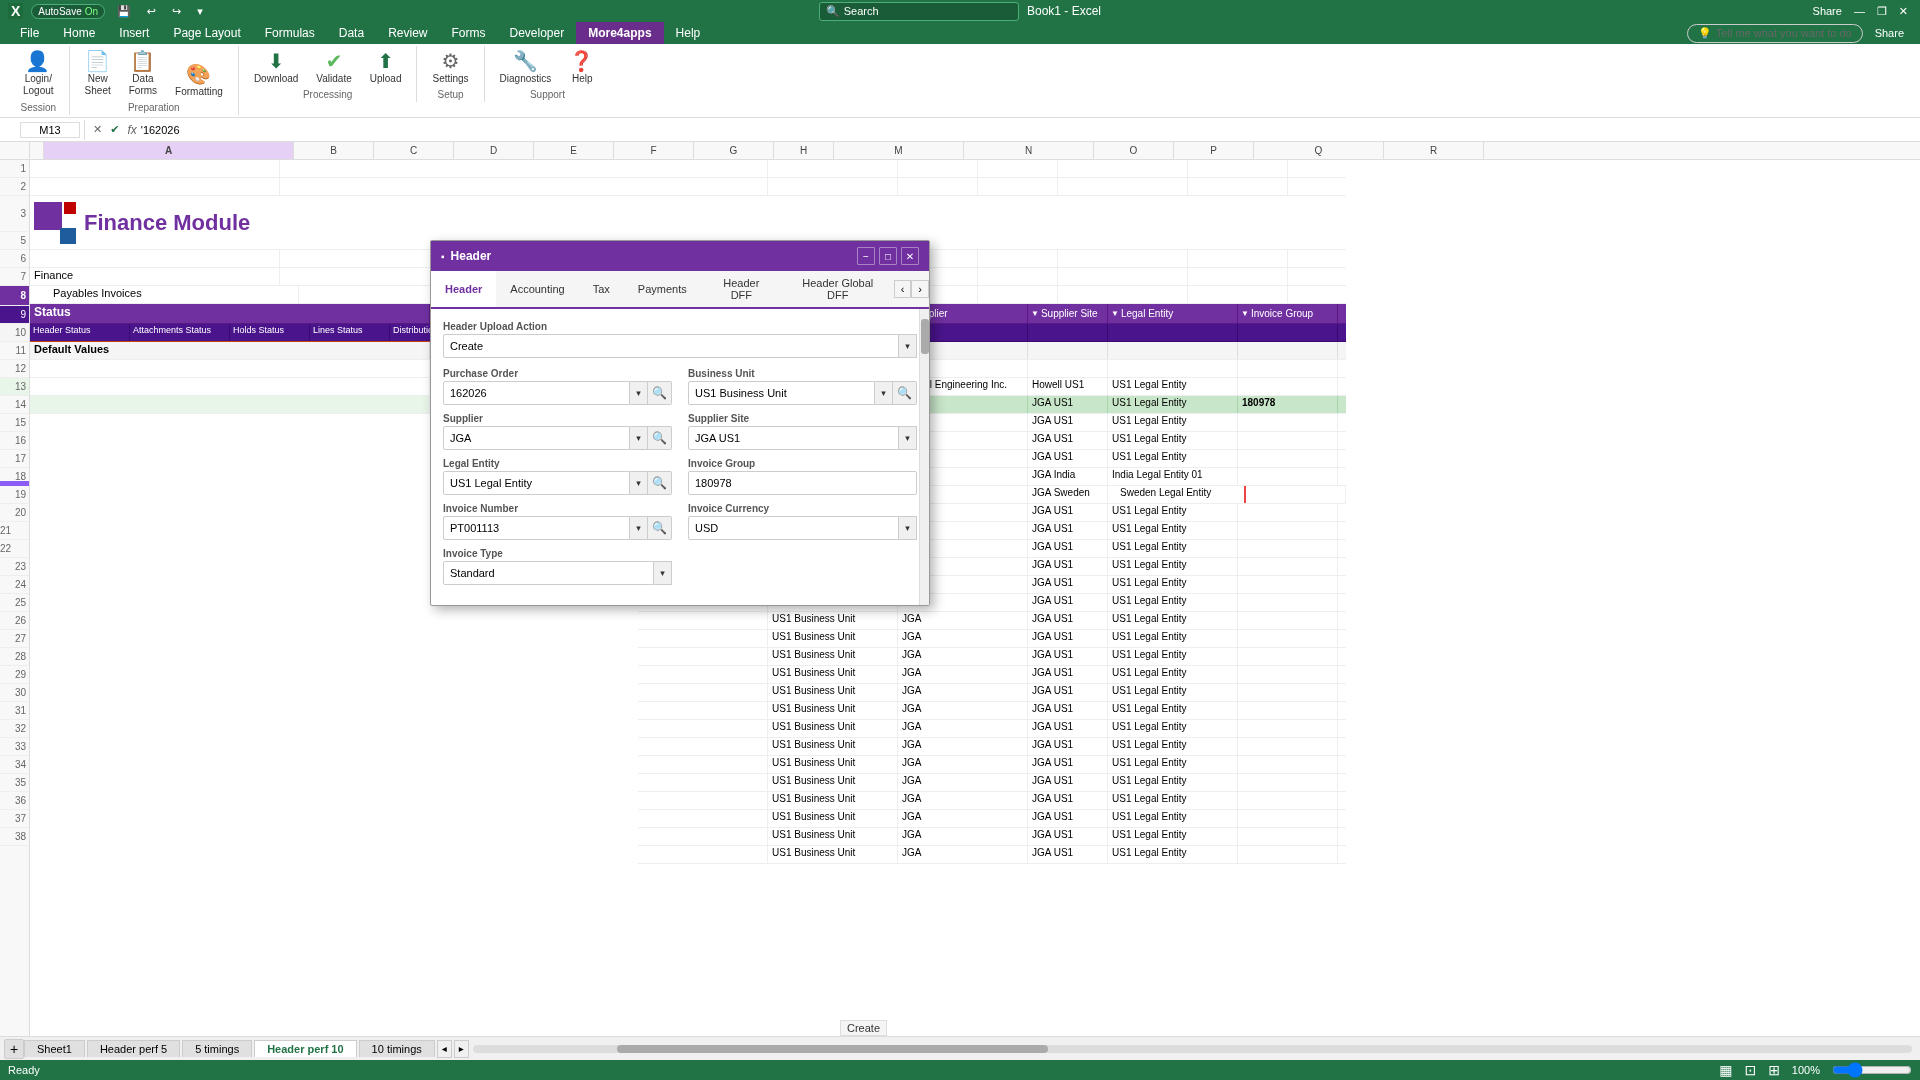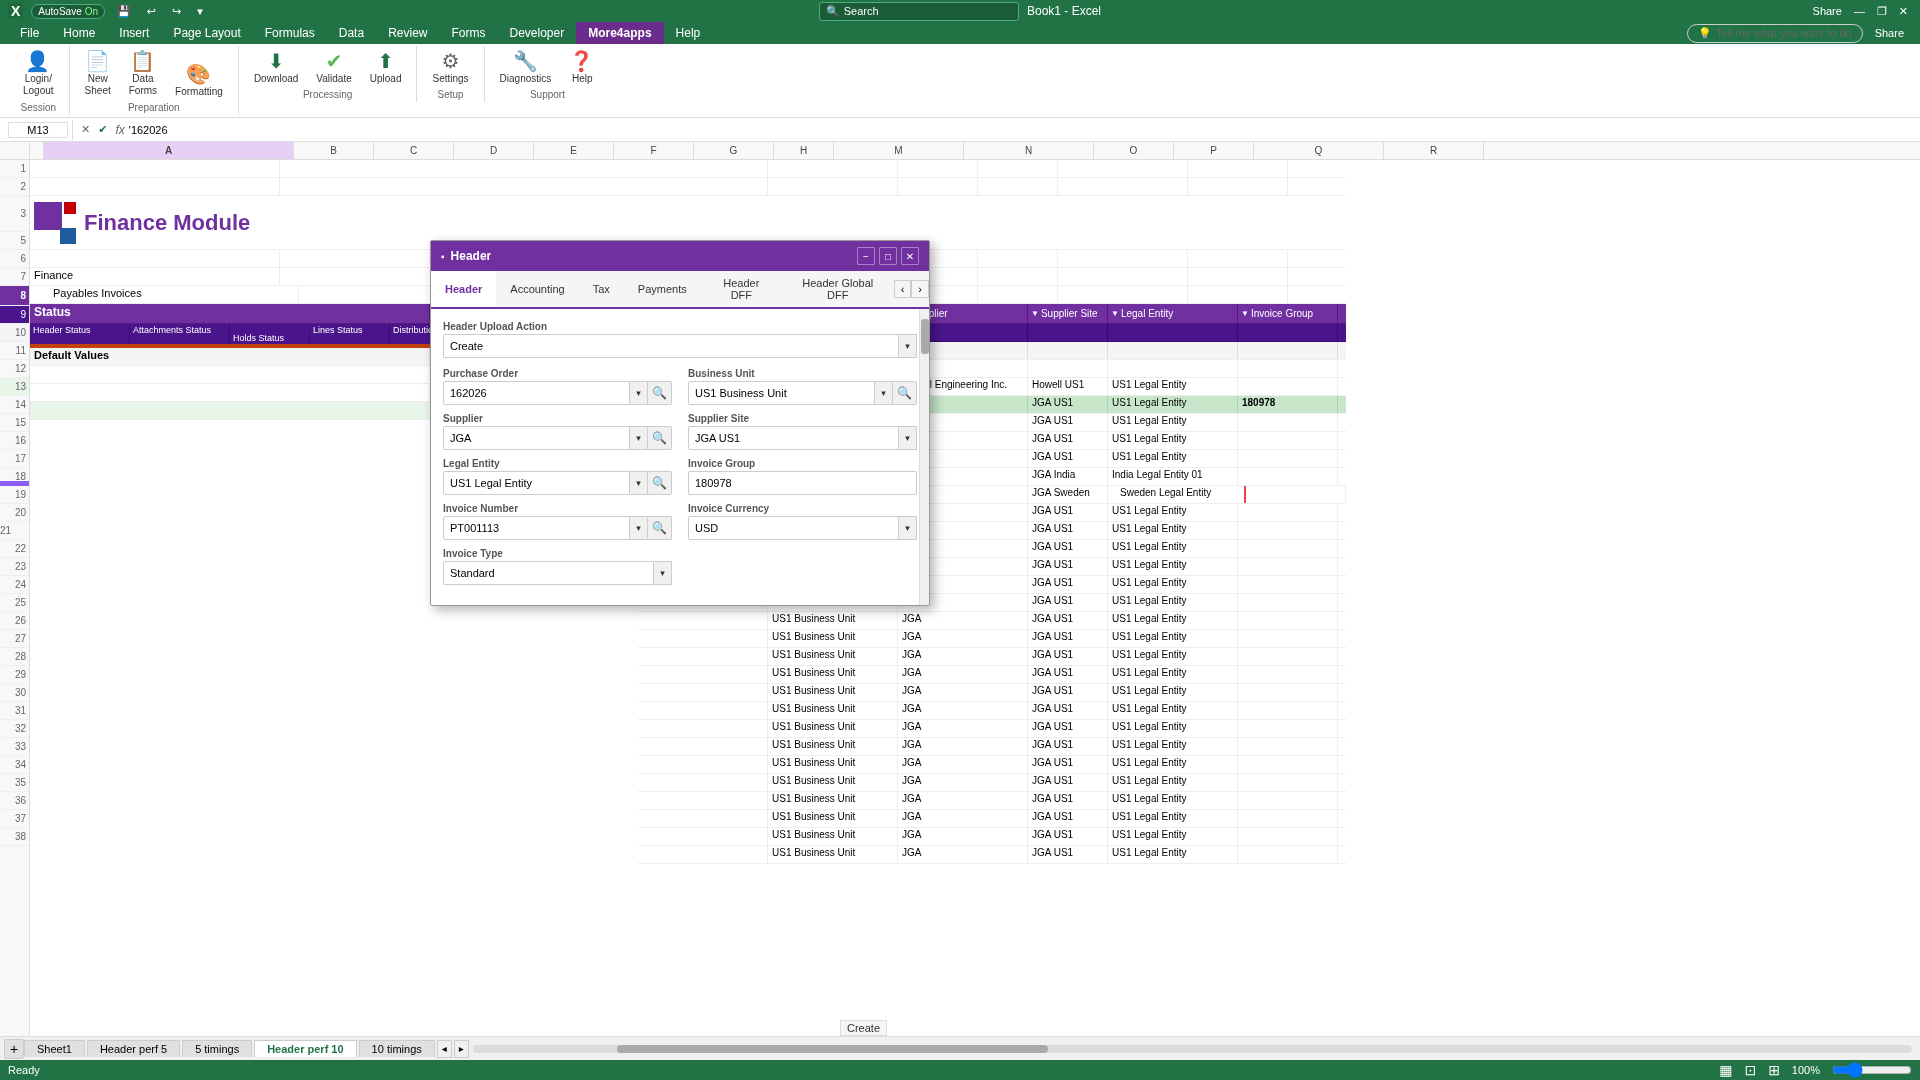--- a/index.html
+++ b/index.html
@@ -115,21 +115,21 @@
     .ribbon-btn.diagnostics-btn .ribbon-btn-icon { color: #217346; }
     .ribbon-btn.help-btn .ribbon-btn-icon { color: #217346; }
 
     
     .formula-bar {
       display: flex;
       align-items: center;
       height: 24px;
       border-bottom: 1px solid #ddd;
       background: #fff;
-      padding: 0 8px;
+      padding: 0 20px;
     }
     .cell-name-box {
       width: 60px;
       border: 1px solid #ddd;
       font-size: 11px;
       padding: 1px 4px;
       text-align: center;
     }
     .formula-bar-sep {
       width: 1px;
@@ -590,21 +590,21 @@
       <div style="height:18px;border-bottom:1px solid #eee;text-align:right;padding-right:3px;font-size:10px;color:#666;line-height:18px;">12</div>
       <div style="height:18px;border-bottom:1px solid #eee;text-align:right;padding-right:3px;font-size:10px;color:#666;background:#e8f5e9;line-height:18px;">13</div>
       <div style="height:18px;border-bottom:1px solid #eee;text-align:right;padding-right:3px;font-size:10px;color:#666;line-height:18px;">14</div>
       <div style="height:18px;border-bottom:1px solid #eee;text-align:right;padding-right:3px;font-size:10px;color:#666;line-height:18px;">15</div>
       <div style="height:18px;border-bottom:1px solid #eee;text-align:right;padding-right:3px;font-size:10px;color:#666;line-height:18px;">16</div>
       <div style="height:18px;border-bottom:1px solid #eee;text-align:right;padding-right:3px;font-size:10px;color:#666;line-height:18px;">17</div>
       <div style="height:18px;border-bottom:5px solid #8b5cf6;text-align:right;padding-right:3px;font-size:10px;color:#666;line-height:18px;">18</div>
       <div style="height:18px;border-bottom:1px solid #eee;text-align:right;padding-right:3px;font-size:10px;color:#666;line-height:18px;">19</div>
       <div style="height:18px;border-bottom:1px solid #eee;text-align:right;padding-right:3px;font-size:10px;color:#666;line-height:18px;">20</div>
       <div style="height:18px;border-bottom:1px solid #eee;text-align:left;padding-right:3px;font-size:10px;color:#666;line-height:18px;">21</div>
-      <div style="height:18px;border-bottom:1px solid #eee;text-align:right;padding-right:3px;font-size:10px;color:#666;line-height:18px;">22</div>
+      <div style="height:18px;border-bottom:1px solid #eee;padding-right:3px;font-size:10px;color:#666;line-height:18px;">22</div>
       <div style="height:18px;border-bottom:1px solid #eee;text-align:right;padding-right:3px;font-size:10px;color:#666;line-height:18px;">23</div>
       <div style="height:18px;border-bottom:1px solid #eee;text-align:right;padding-right:3px;font-size:10px;color:#666;line-height:18px;">24</div>
       <div style="height:18px;border-bottom:1px solid #eee;text-align:right;padding-right:3px;font-size:10px;color:#666;line-height:18px;">25</div>
       <div style="height:18px;border-bottom:1px solid #eee;text-align:right;padding-right:3px;font-size:10px;color:#666;line-height:18px;">26</div>
       <div style="height:18px;border-bottom:1px solid #eee;text-align:right;padding-right:3px;font-size:10px;color:#666;line-height:18px;">27</div>
       <div style="height:18px;border-bottom:1px solid #eee;text-align:right;padding-right:3px;font-size:10px;color:#666;line-height:18px;">28</div>
       <div style="height:18px;border-bottom:1px solid #eee;text-align:right;padding-right:3px;font-size:10px;color:#666;line-height:18px;">29</div>
       <div style="height:18px;border-bottom:1px solid #eee;text-align:right;padding-right:3px;font-size:10px;color:#666;line-height:18px;">30</div>
       <div style="height:18px;border-bottom:1px solid #eee;text-align:right;padding-right:3px;font-size:10px;color:#666;line-height:18px;">31</div>
       <div style="height:18px;border-bottom:1px solid #eee;text-align:right;padding-right:3px;font-size:10px;color:#666;line-height:18px;">32</div>
@@ -647,24 +647,24 @@
       </div>
 
       <div style="height:18px;border-bottom:1px solid #eee;display:flex;padding-left:19px;">
         <div style="width:250px;border-right:1px solid #eee;padding:1px 4px;font-size:11px;">Payables Invoices</div>
       </div>
 
       <div style="height:20px;border-bottom:1px solid #5a1980;display:flex;background:#7030a0;">
         <div style="width:400px;border-right:1px solid #5a1980;padding:1px 4px;font-size:12px;font-weight:700;color:#fff;">Status</div>
       </div>
 
-      <div style="height:24px;border-bottom:4px solid #c2410c;display:flex;background:#4a148c;">
+      <div style="height:18px;border-bottom:1px solid #c2410c;display:flex;background:#4a148c;">
         <div style="width:100px;border-right:1px solid #3a0a70;padding:1px 3px;font-size:9px;color:#fff;">Header Status</div>
         <div style="width:100px;border-right:1px solid #3a0a70;padding:1px 3px;font-size:9px;color:#fff;">Attachments Status</div>
-        <div style="width:80px;border-right:1px solid #3a0a70;padding:1px 3px;font-size:9px;color:#fff;margin-top:8px;">Holds Status</div>
+        <div style="width:80px;border-right:1px solid #3a0a70;padding:1px 3px;font-size:9px;color:#fff;">Holds Status</div>
         <div style="width:80px;border-right:1px solid #3a0a70;padding:1px 3px;font-size:9px;color:#fff;">Lines Status</div>
         <div style="width:100px;border-right:1px solid #3a0a70;padding:1px 3px;font-size:9px;color:#fff;">Distributions Status</div>
         <div style="width:60px;border-right:1px solid #3a0a70;padding:1px 3px;font-size:9px;color:#fff;">Calcu...</div>
       </div>
 
       <div style="height:18px;border-bottom:1px solid #eee;display:flex;background:#f5f5f5;">
         <div style="width:400px;border-right:1px solid #ddd;padding:1px 4px;font-size:11px;font-weight:600;">Default Values</div>
       </div>
 
       <div style="height:18px;border-bottom:1px solid #eee;display:flex;">

